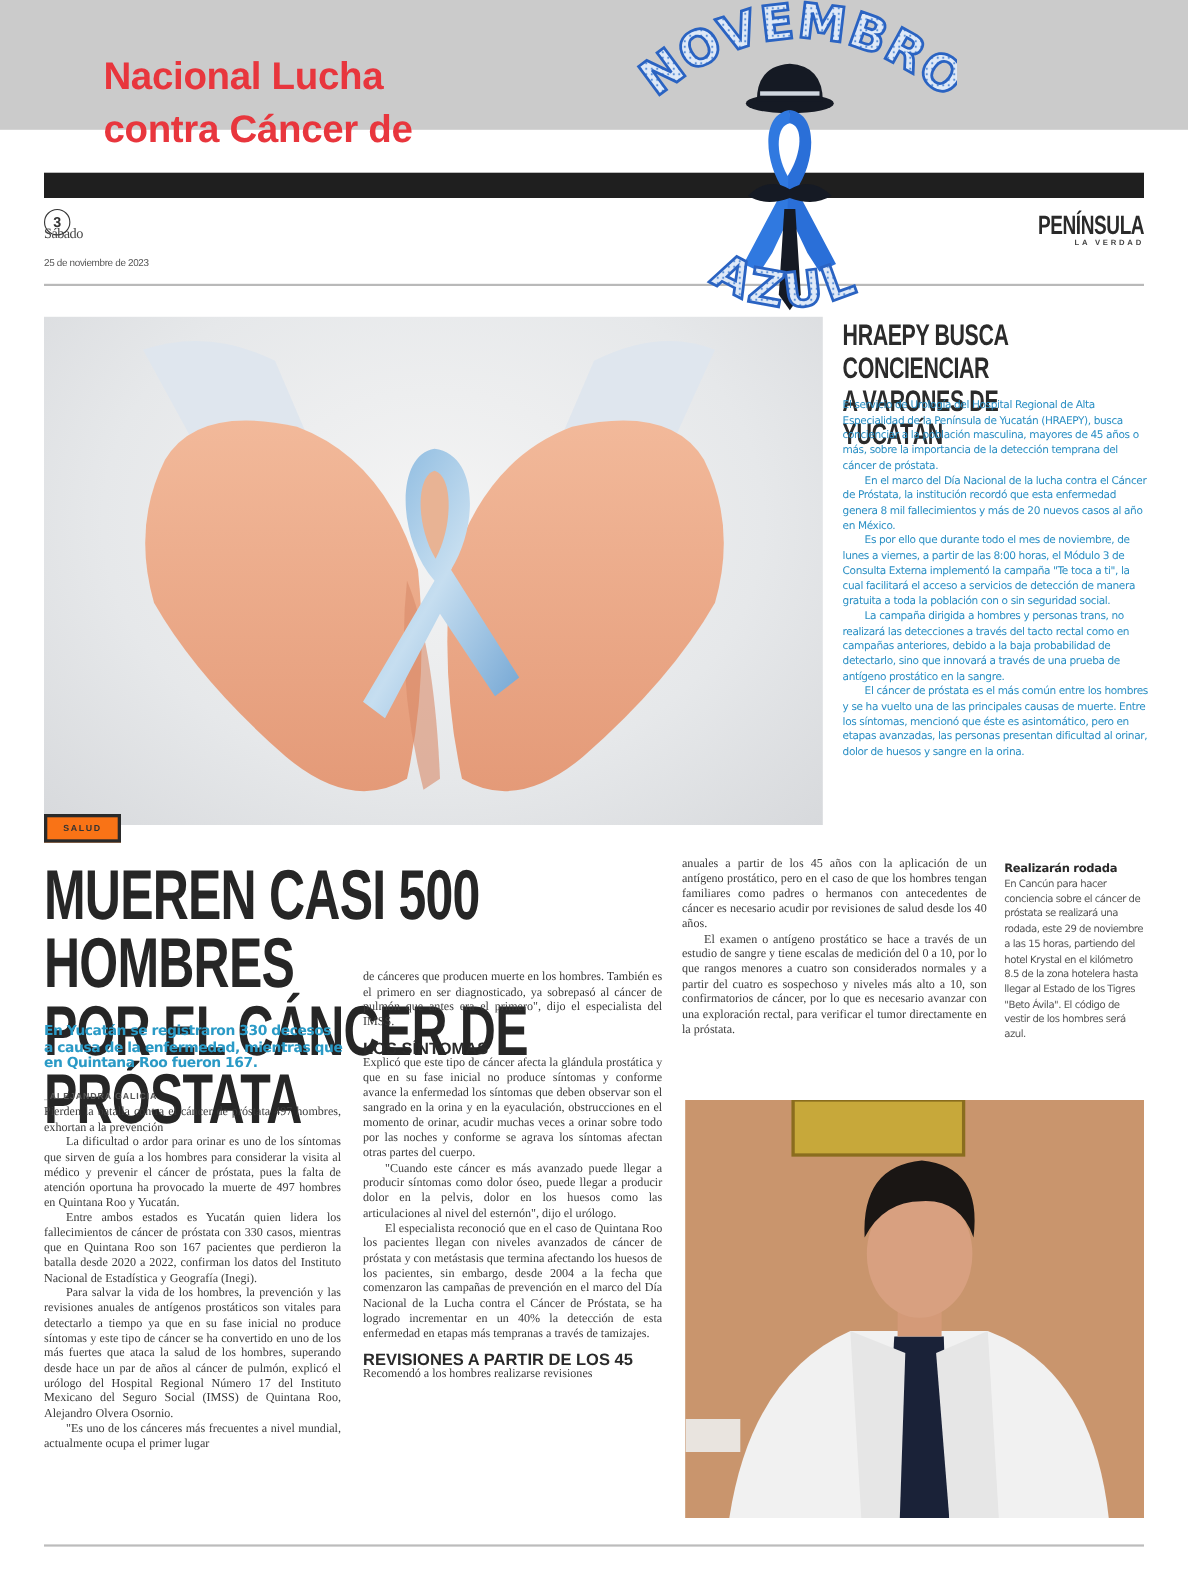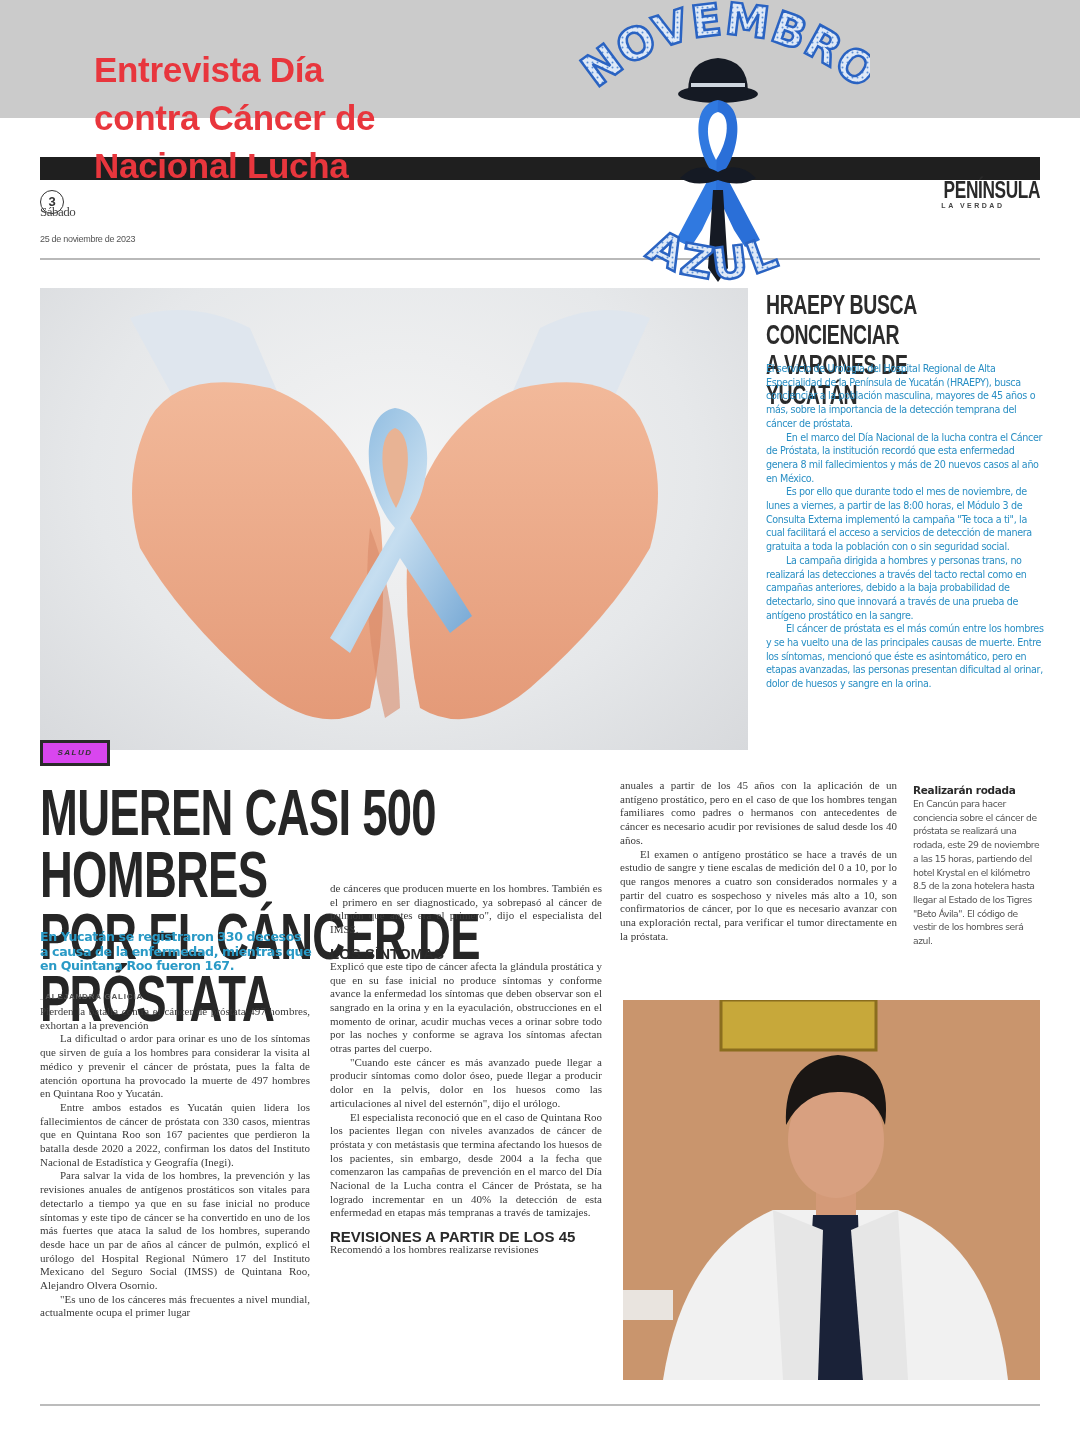--- a/index.html
+++ b/index.html
@@ -20,38 +20,38 @@
 
   .page-no {
     position: absolute; left: 40px; top: 190px; width: 24px; height: 24px;
     border: 1.5px solid #333; border-radius: 50%;
     font-family: "Liberation Sans", sans-serif; font-size: 13px; font-weight: 700;
     text-align: center; line-height: 21px; color: #333;
   }
   .day { position: absolute; left: 40px; top: 204px; font-family: Liberation Serif, serif; font-size: 13px; color: #444; letter-spacing: -0.5px; }
   .date { position: absolute; left: 40px; top: 234px; font-family: "Liberation Sans", sans-serif; font-size: 9px; color: #555; letter-spacing: -0.3px; }
 
-  .brand { position: absolute; right: 40px; top: 176px; text-align: center; }
+  .brand { position: absolute; right: 40px; top: 192px; text-align: right; }
   .brand-name { font-family: "Liberation Sans", sans-serif; font-weight: 700; font-size: 24px; color: #2a2a2a; transform: scaleX(0.72); transform-origin: right; letter-spacing: -0.5px; }
   .brand-tag { font-family: "Liberation Sans", sans-serif; font-weight: 700; font-size: 7px; letter-spacing: 2.5px; color: #444; margin-top: -2px; }
 
   .rule-top { position: absolute; left: 40px; top: 258px; width: 1000px; height: 2px; background: #b9b9b9; }
 
   
   .logo { position: absolute; left: 570px; top: 0; width: 300px; height: 310px; z-index: 6; }
 
   
   .hero { position: absolute; left: 40px; top: 288px; width: 708px; height: 462px; overflow: hidden;
           background: radial-gradient(ellipse at 50% 40%, #f4f4f4 0%, #e6e8ea 60%, #d7d9dc 100%); }
 
   .section-label {
     position: absolute; left: 40px; top: 740px; width: 70px; height: 26px;
-    border: 3px solid #2a2a2a; background: #d946ef;
+    border: 3px solid #2a2a2a; background: #f97316;
     font-family: "Liberation Sans", sans-serif; font-weight: 700; font-size: 8px;
-    letter-spacing: 1.5px; text-align: center; line-height: 20px; color: #333; z-index: 3; font-style: italic;
+    letter-spacing: 1.5px; text-align: center; line-height: 20px; color: #333; z-index: 3;
   }
 
   
   .side-head {
     position: absolute; left: 766px; top: 290px; width: 300px;
     font-family: "Liberation Sans", sans-serif; font-weight: 700; font-size: 27px;
     line-height: 30px; color: #2b2b2b; transform: scaleX(0.72); transform-origin: left;
     letter-spacing: -0.5px;
   }
   .side-body {
@@ -97,23 +97,22 @@
   .photo { position: absolute; left: 623px; top: 1000px; width: 417px; height: 380px; overflow: hidden; background: #c8946b; }
 
   .rule-bottom { position: absolute; left: 40px; top: 1404px; width: 1000px; height: 2px; background: #bcbcbc; }
 </style>
 </head>
 <body>
 
 <div class="top-band"></div>
 
 <div class="overlay-title">
-  <span>Entrevista Día</span>
+  <span>Nacional Lucha</span>
   <span>contra Cáncer de</span>
-  <span>Nacional Lucha</span>
 </div>
 
 <div class="masthead-bar"></div>
 <div class="page-no">3</div>
 <div class="day">Sábado</div>
 <div class="date">25 de noviembre de 2023</div>
 
 <div class="brand">
   <div class="brand-name">PENÍNSULA</div>
   <div class="brand-tag">LA VERDAD</div>

